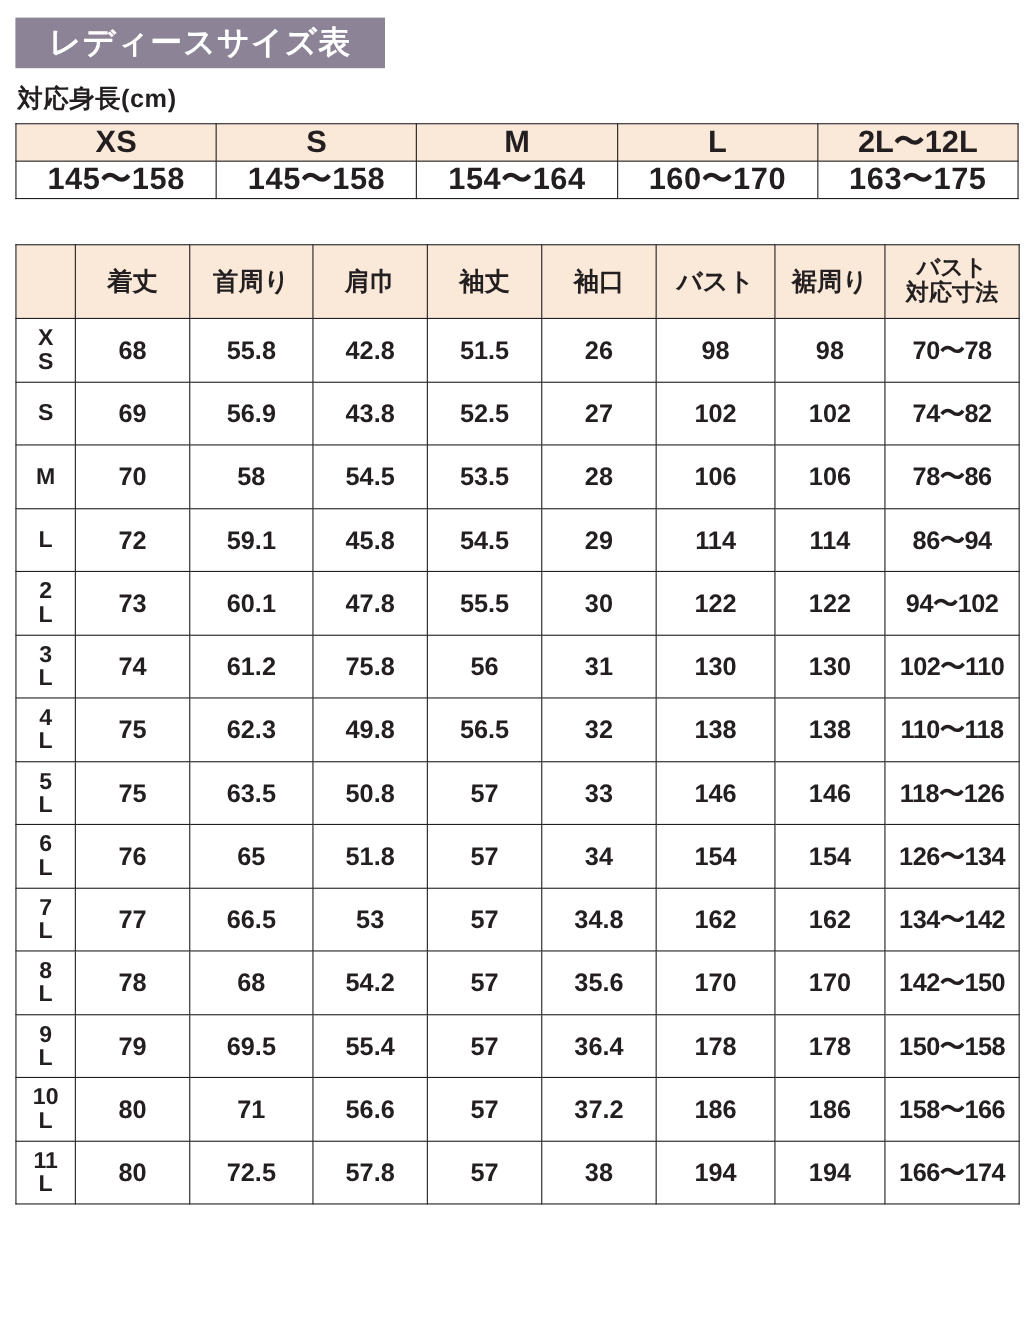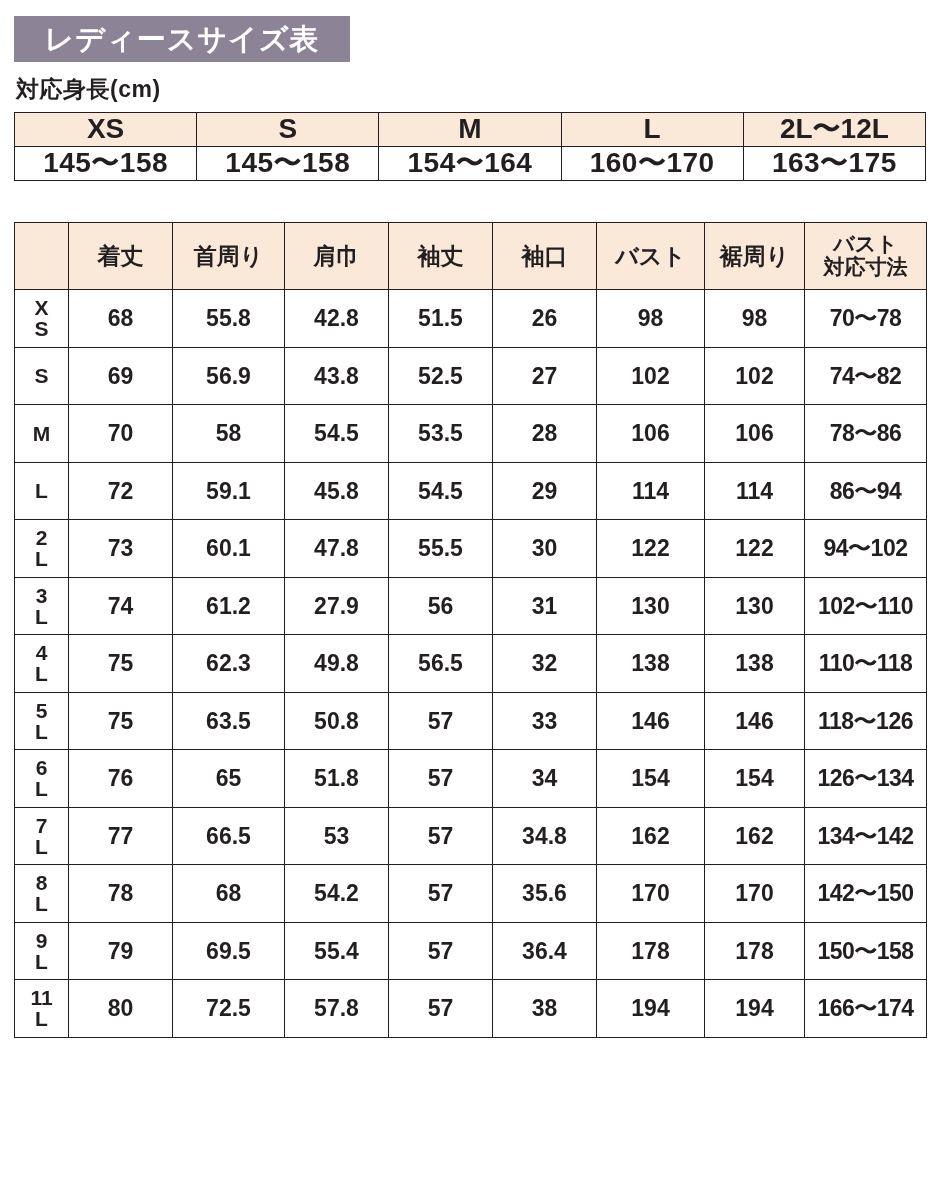--- a/index.html
+++ b/index.html
@@ -258,21 +258,21 @@
           <td>122</td>
           <td class="last-col">94〜102</td>
         </tr>
         <tr>
           <th class="rowhead">
             <span class="stack">3</span>
             <span class="stack">L</span>
           </th>
           <td>74</td>
           <td>61.2</td>
-          <td>27.9</td>
+          <td>75.8</td>
           <td>56</td>
           <td>31</td>
           <td>130</td>
           <td>130</td>
           <td class="last-col">102〜110</td>
         </tr>
         <tr>
           <th class="rowhead">
             <span class="stack">4</span>
             <span class="stack">L</span>
@@ -351,20 +351,34 @@
           <td>69.5</td>
           <td>55.4</td>
           <td>57</td>
           <td>36.4</td>
           <td>178</td>
           <td>178</td>
           <td class="last-col">150〜158</td>
         </tr>
         <tr>
           <th class="rowhead">
+            <span class="stack">10</span>
+            <span class="stack">L</span>
+          </th>
+          <td>80</td>
+          <td>71</td>
+          <td>56.6</td>
+          <td>57</td>
+          <td>37.2</td>
+          <td>186</td>
+          <td>186</td>
+          <td class="last-col">158〜166</td>
+        </tr>
+        <tr>
+          <th class="rowhead">
             <span class="stack">11</span>
             <span class="stack">L</span>
           </th>
           <td>80</td>
           <td>72.5</td>
           <td>57.8</td>
           <td>57</td>
           <td>38</td>
           <td>194</td>
           <td>194</td>

